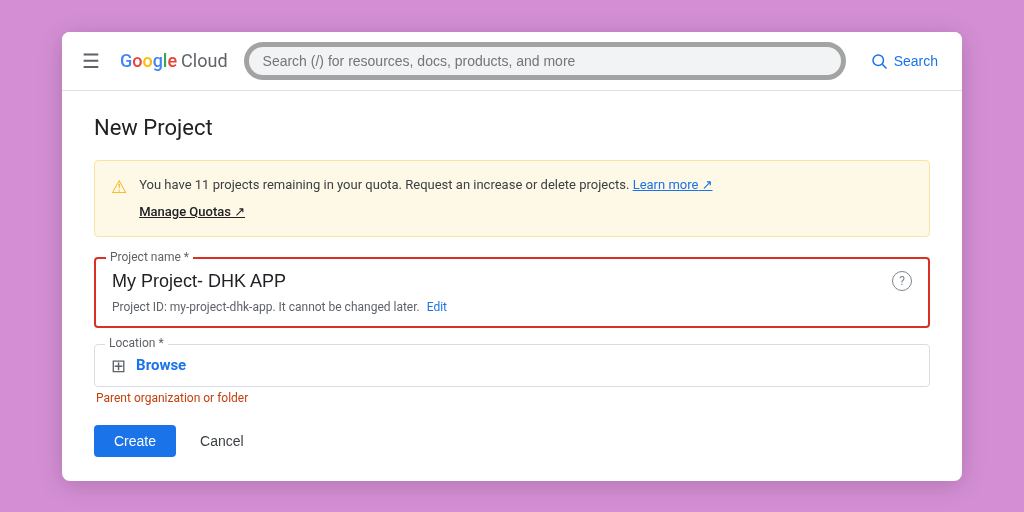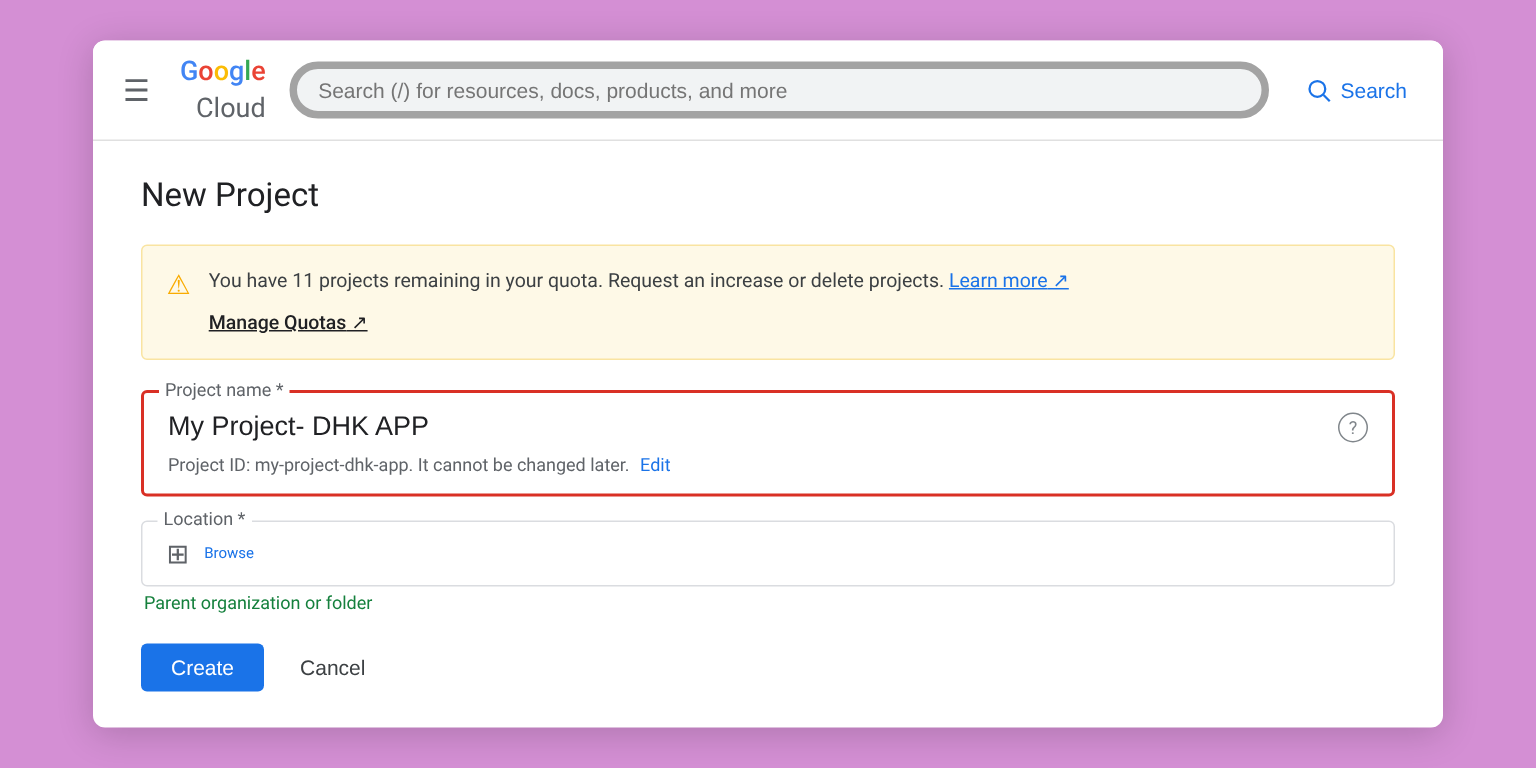--- a/index.html
+++ b/index.html
@@ -30,27 +30,26 @@
       background: #fff;
     }
     .hamburger-icon {
       font-size: 20px;
       color: #5f6368;
       cursor: pointer;
       padding: 4px;
     }
     .logo {
       display: flex;
-      align-items: flex-end;
+      align-items: flex-start;
       gap: 4px;
       font-size: 18px;
       font-weight: 400;
       color: #5f6368;
       white-space: nowrap;
-      flex-direction: column;
     }
     .logo-google {
       font-size: 18px;
       font-weight: 500;
     }
     .logo-g { color: #4285f4; }
     .logo-o1 { color: #ea4335; }
     .logo-o2 { color: #fbbc05; }
     .logo-g2 { color: #4285f4; }
     .logo-l { color: #34a853; }
@@ -219,28 +218,28 @@
       font-size: 18px;
       color: #5f6368;
     }
     .location-value {
       flex: 1;
       font-size: 14px;
       color: #202124;
     }
     .browse-link {
       color: #1a73e8;
-      font-size: 10px;
-      cursor: pointer;
-      font-weight: 400;
+      font-size: 15px;
+      cursor: pointer;
+      font-weight: 700;
       text-decoration: none;
     }
     .helper-text {
       font-size: 12px;
-      color: #15803d;
+      color: #c2410c;
       margin-bottom: 20px;
       padding-left: 2px;
     }
     
     .button-row {
       display: flex;
       align-items: center;
       gap: 12px;
       margin-top: 8px;
     }

